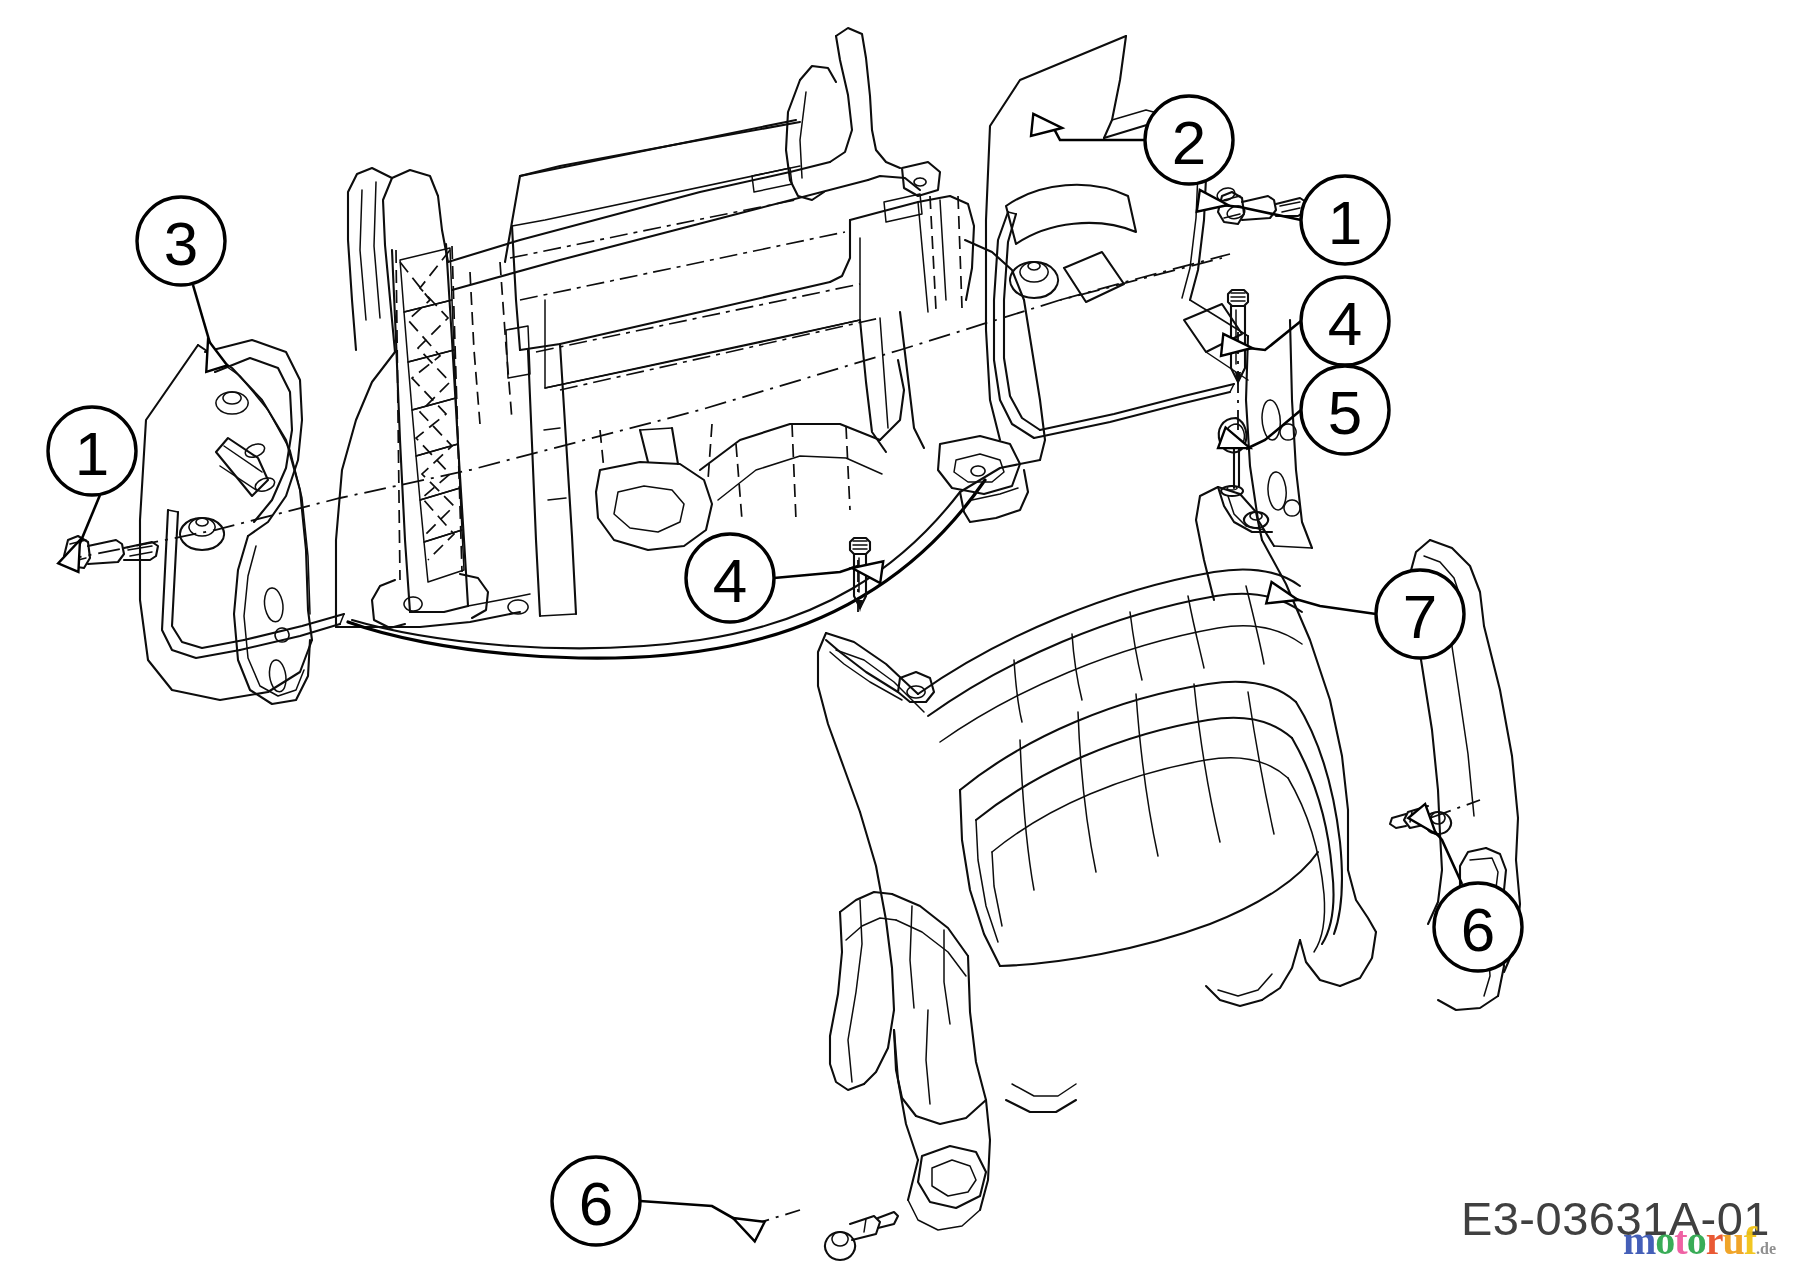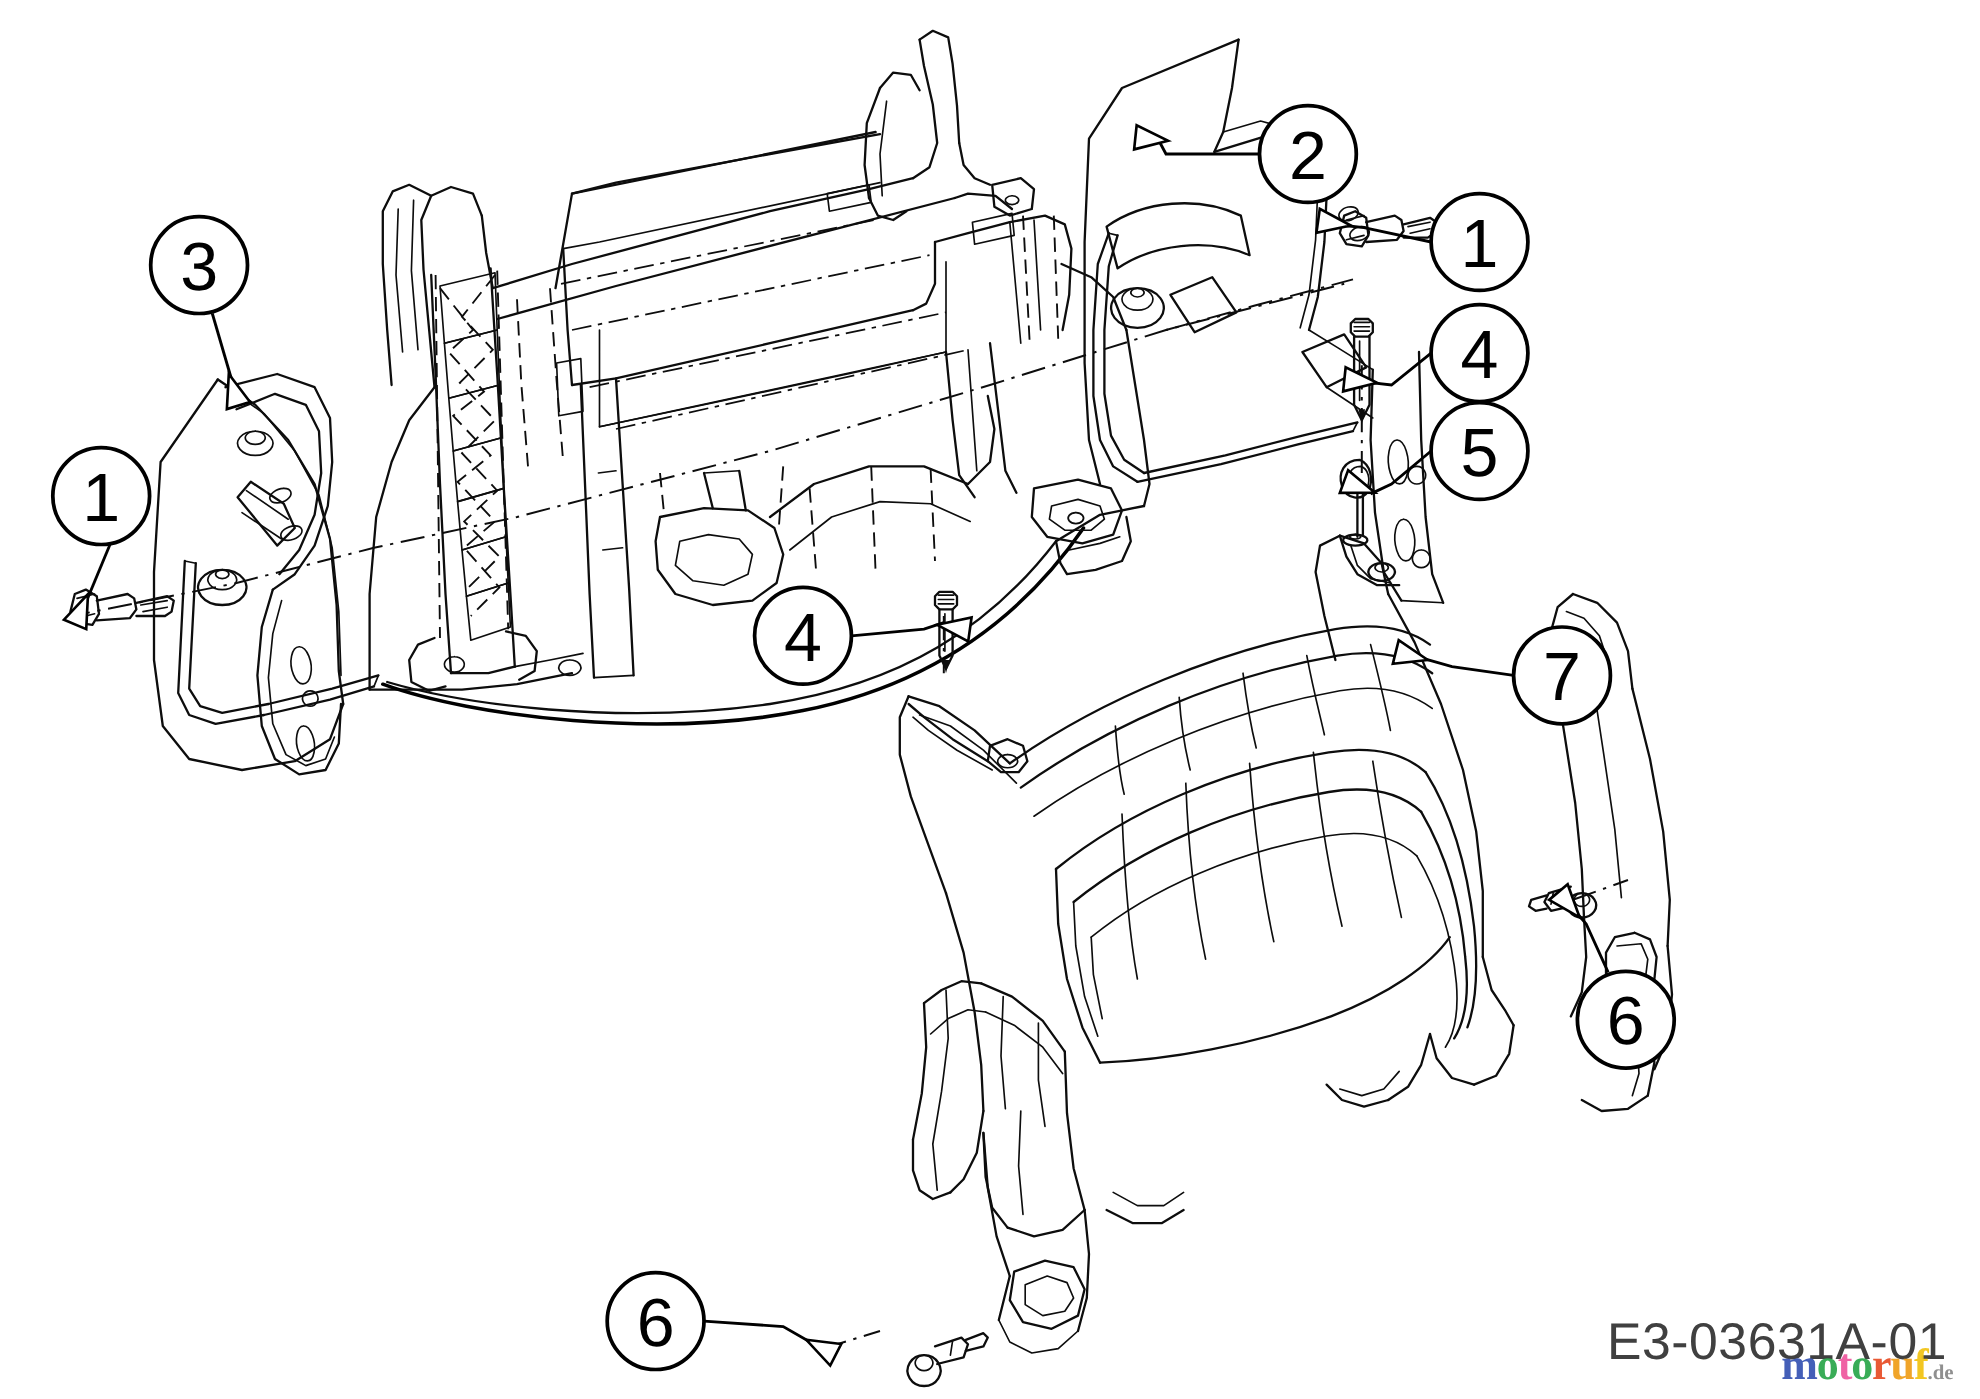--- a/index.html
+++ b/index.html
@@ -110,21 +110,21 @@
     right: 24px;
     bottom: 8px;
     font-family: "Liberation Serif", serif;
     font-size: 40px;
     font-weight: 700;
     letter-spacing: -1px;
     white-space: nowrap;
     opacity: 0.95;
   }
   #watermark .wm-de {
-    font-size: 19px;
+    font-size: 16px;
     color: #8a8a8a;
     letter-spacing: 0;
   }
 </style>
 </head>
 <body>
 
 <div id="page">
 
   <svg id="diagram-svg" viewBox="0 0 1800 1272" xmlns="http://www.w3.org/2000/svg">

